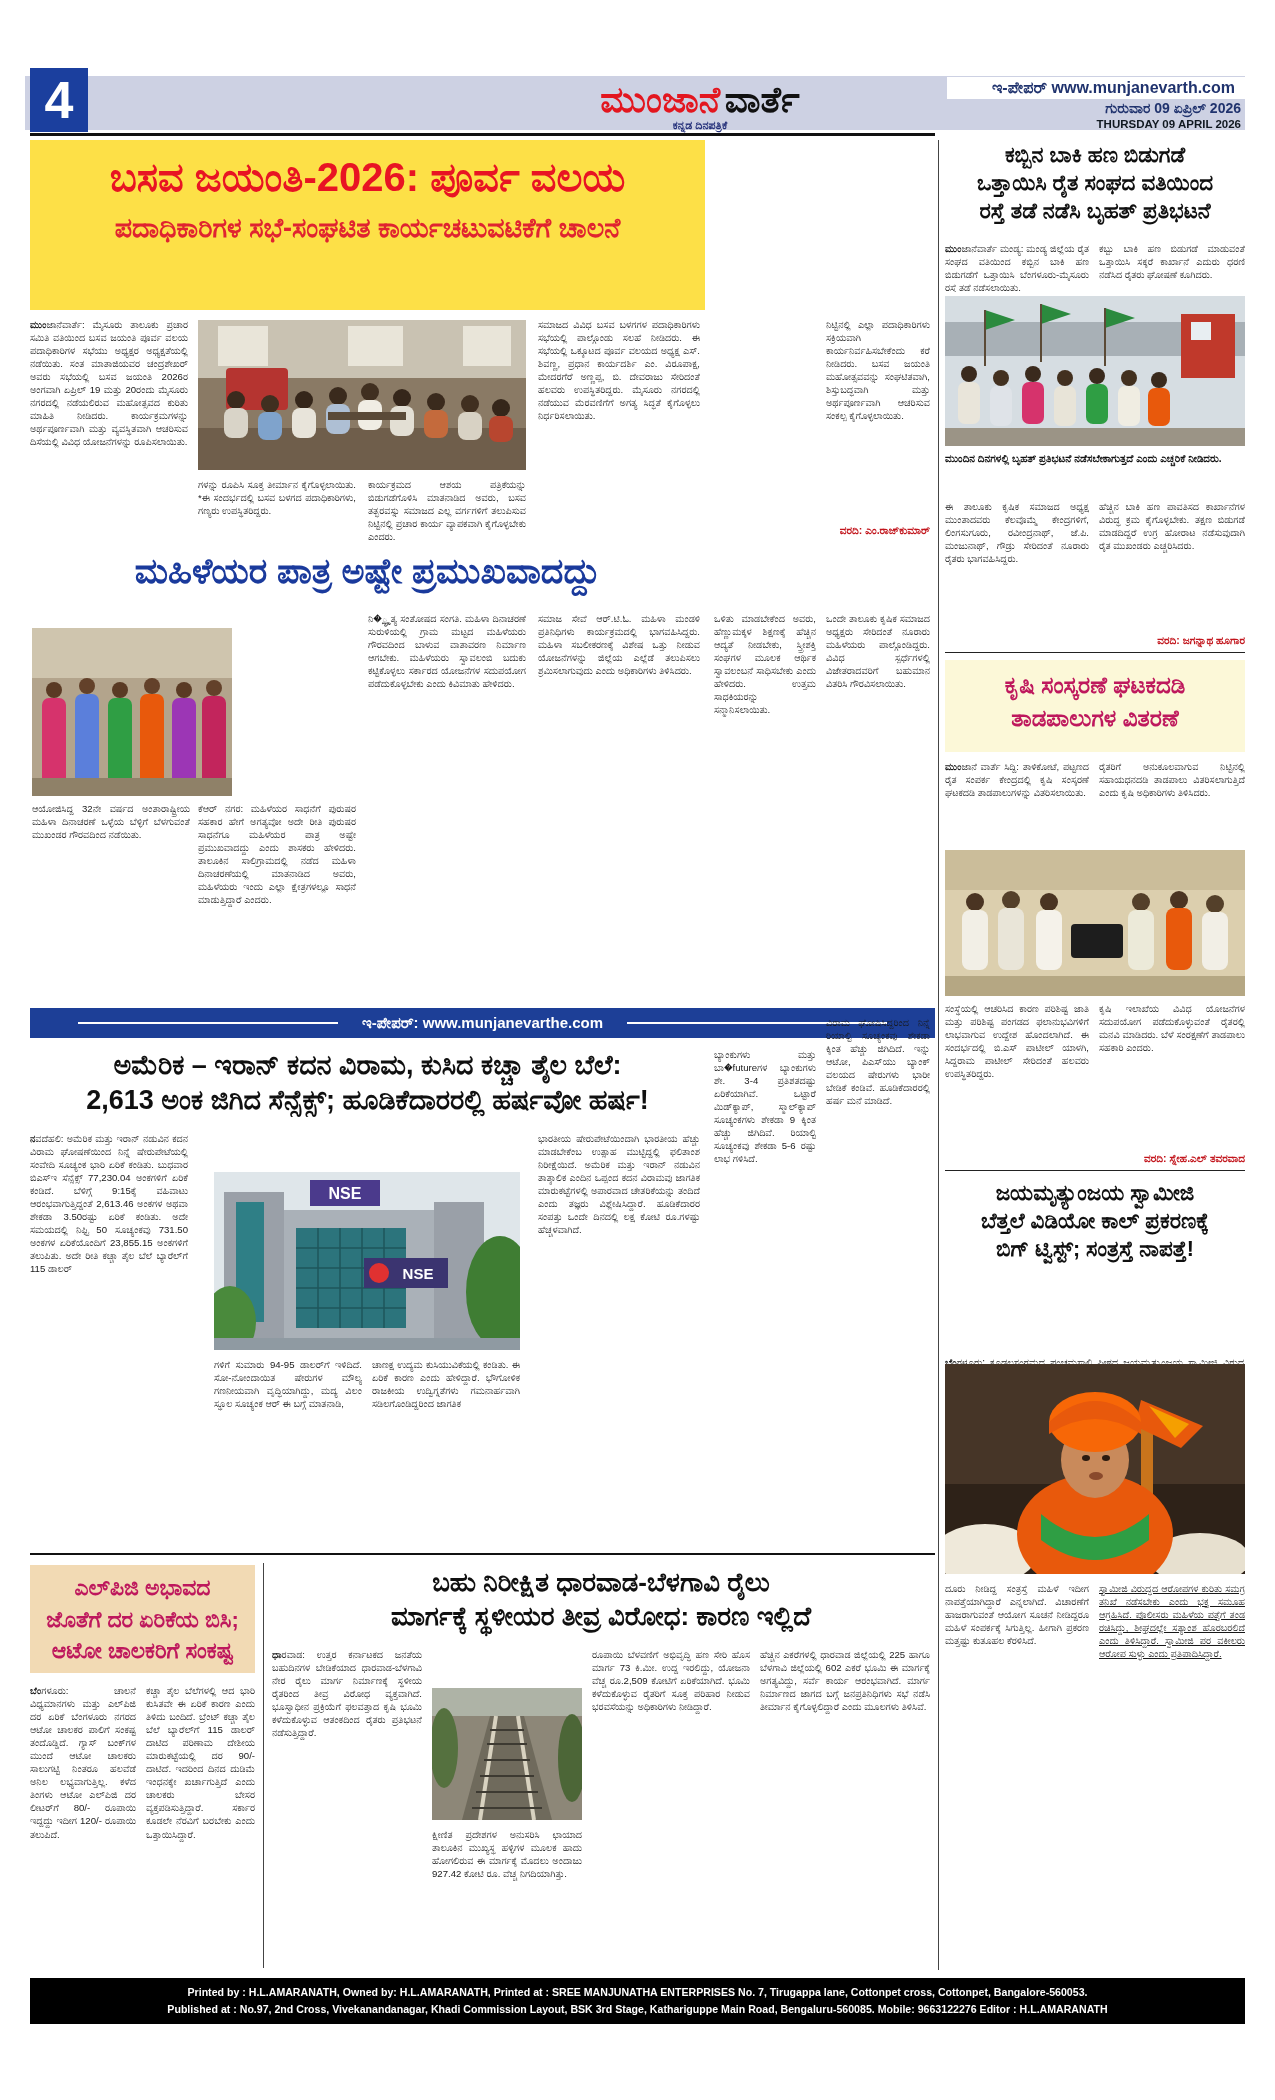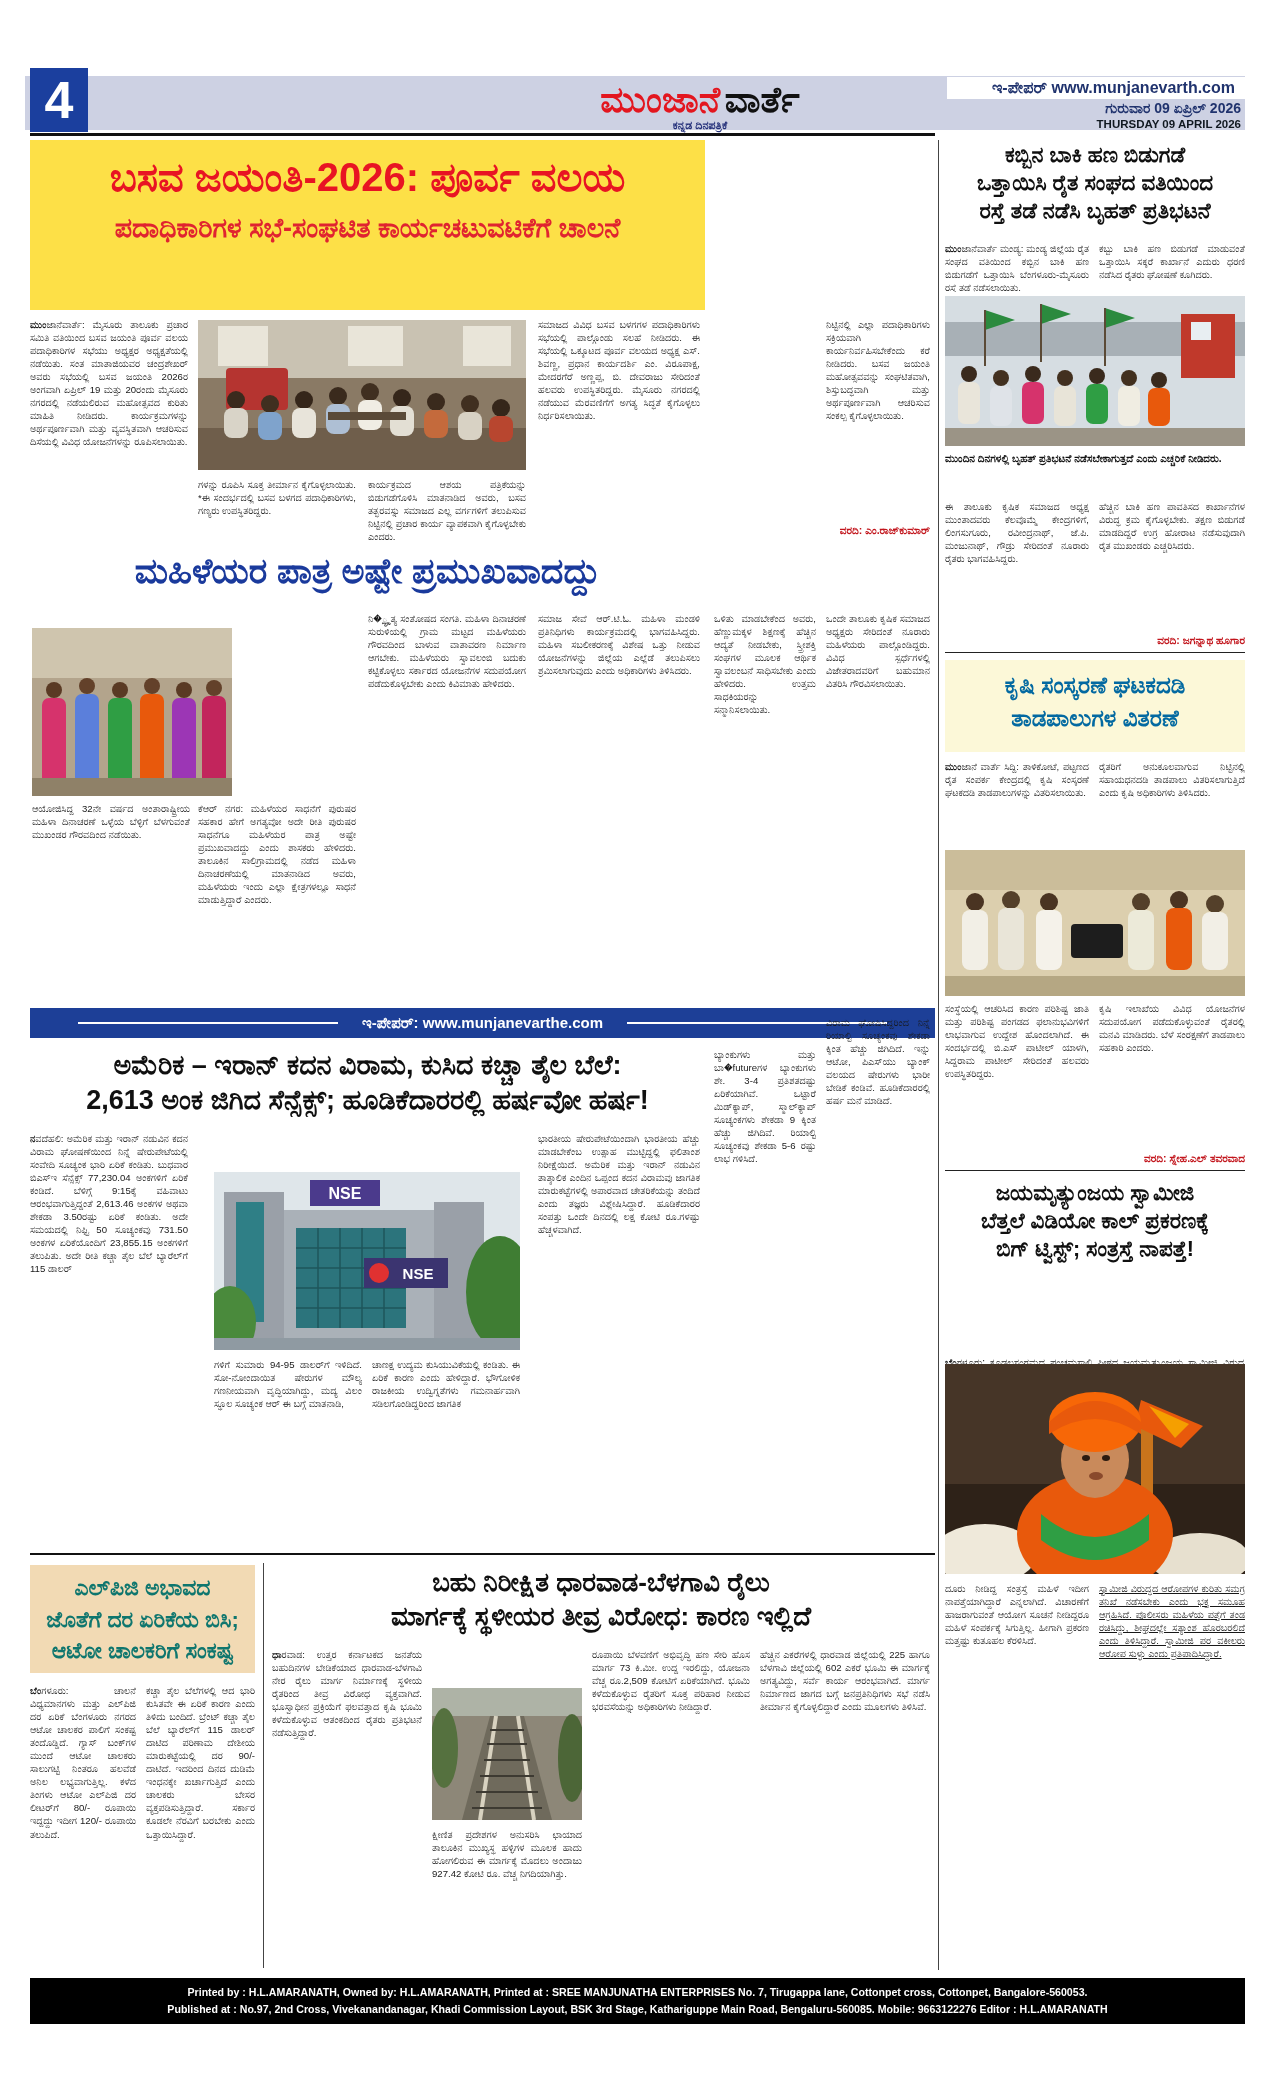--- a/index.html
+++ b/index.html
@@ -23,23 +23,23 @@
   
   .pinkbox{background:#fde047;text-align:center;}
   .pinkbox .h1{color:#e81423;font-weight:bold;font-size:40px;line-height:1.15;margin-top:14px;}
   .pinkbox .h2{color:#e02330;font-weight:bold;font-size:27px;line-height:1.2;margin-top:12px;}
   .bluehead{color:#1a3a9c;font-weight:bold;font-size:35px;text-align:center;line-height:1.1;}
   .blackhead{color:#101010;font-weight:bold;text-align:center;line-height:1.3;}
   .webband{background:#1d3f97;color:#fff;font-weight:bold;font-size:15px;
            display:flex;align-items:center;justify-content:center;gap:14px;}
   .webband:before,.webband:after{content:"";flex:1;height:2px;background:#fff;margin:0 10px;max-width:260px;}
   .yellowbox{background:#fcf8d8;text-align:center;}
-  .yellowbox .t{color:#0369a1;font-weight:bold;font-size:23px;line-height:1.35;padding-top:10px;}
+  .yellowbox .t{color:#be185d;font-weight:bold;font-size:23px;line-height:1.35;padding-top:10px;}
   .beigebox{background:#f2dab4;text-align:center;}
-  .beigebox .t{color:#0f766e;font-weight:bold;font-size:22px;line-height:1.35;padding-top:8px;}
+  .beigebox .t{color:#be185d;font-weight:bold;font-size:22px;line-height:1.35;padding-top:8px;}
   
   .col{font-size:9.6px;line-height:1.36;text-align:justify;overflow:hidden;color:#181818;
        font-family:"Liberation Sans",sans-serif;}
   .col.first:first-letter{font-weight:bold;}
   .byline{color:#c2151c;font-weight:bold;font-size:10.5px;text-align:right;}
   .cap{font-weight:bold;font-size:10.3px;line-height:1.3;text-align:justify;color:#111;overflow:hidden;}
   .ph{overflow:hidden;background:#888;}
   .ph svg{display:block;}
   
   .footer{background:#000;color:#fff;text-align:center;font-weight:bold;

